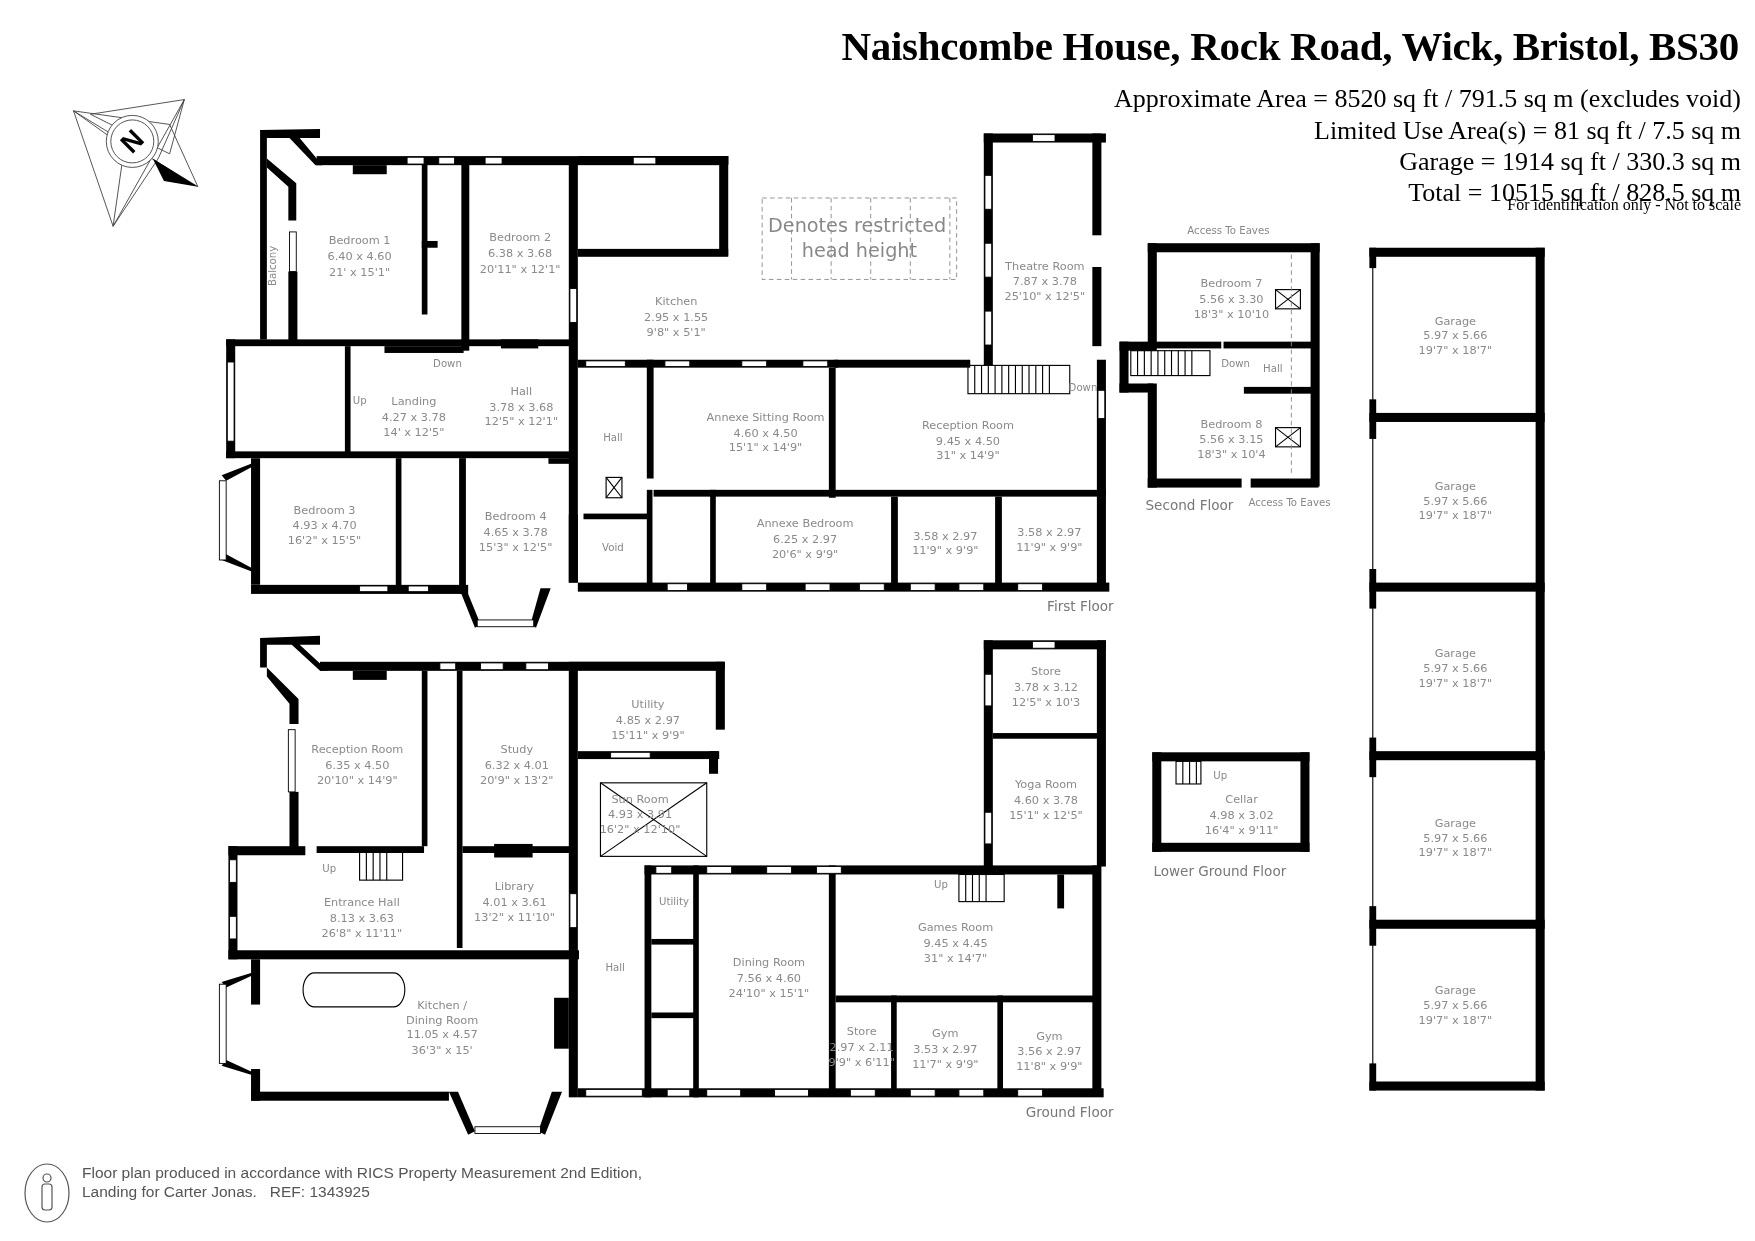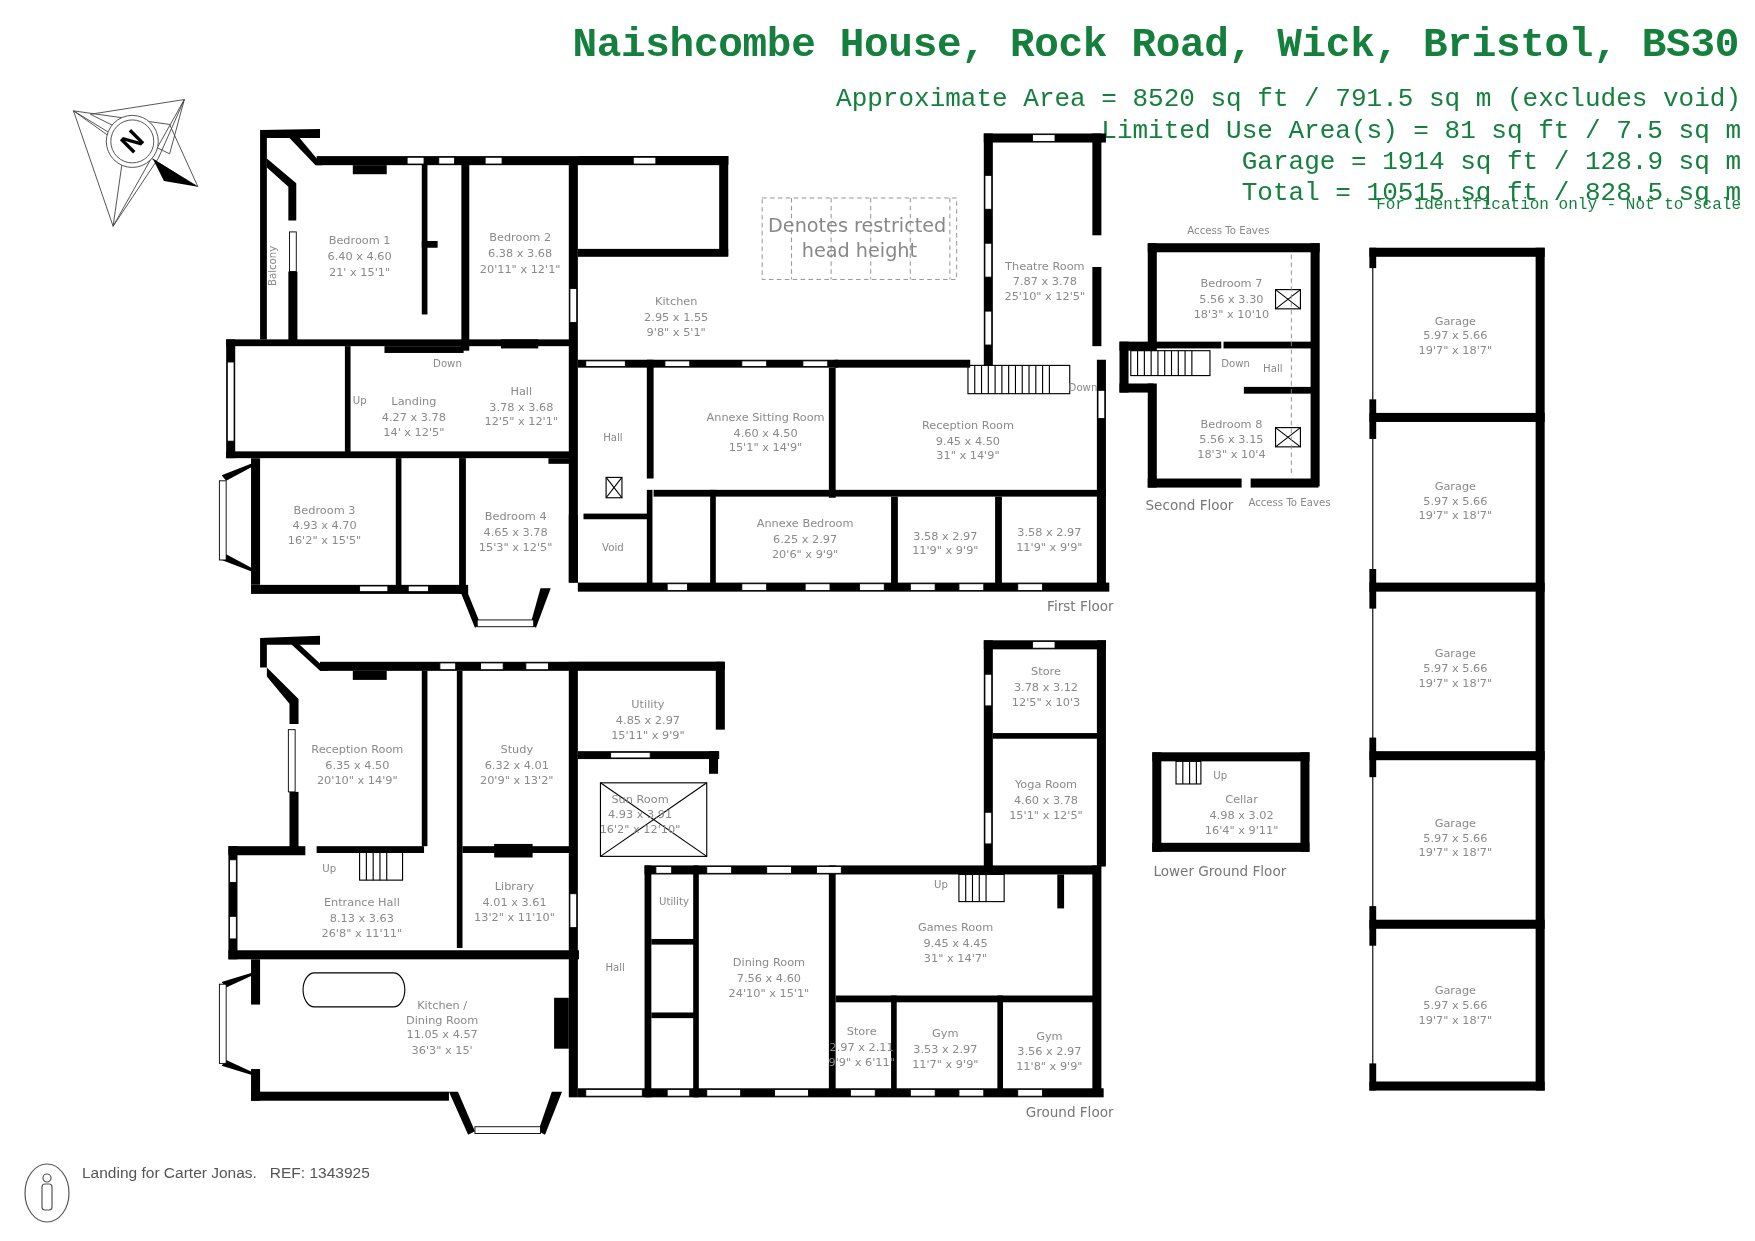--- a/index.html
+++ b/index.html
@@ -1,18 +1,18 @@
 <!DOCTYPE html>
 <html><head>
 <meta charset="utf-8">
 <style>
   html,body{margin:0;padding:0;background:#fff;}
   body{width:1755px;height:1241px;position:relative;overflow:hidden;font-family:"Liberation Sans",sans-serif;}
   #plan{position:absolute;left:0;top:0;width:1755px;height:1241px;}
-  .hdr{position:absolute;right:14px;text-align:left;color:#15803d;font-family:Liberation Mono, monospace;white-space:nowrap;}
+  .hdr{position:absolute;right:14px;text-align:left;color:#000000;font-family:Liberation Serif, serif;white-space:nowrap;}
   .title{top:22px;font-size:41px;font-weight:bold;letter-spacing:-0.3px;right:16px;}
   .info{font-size:26px;}
   .note{font-size:16px;}
   .footer{position:absolute;left:82px;top:1163px;font-size:15.5px;color:#555;line-height:19px;font-family:"Liberation Sans",sans-serif;}
   .foot-icon{position:absolute;left:22px;top:1162px;width:50px;height:62px;}
   .wall{fill:#000;stroke:none;}
   .ln{fill:none;stroke:#000;stroke-width:1;}
   .lng{fill:none;stroke:#444;stroke-width:0.8;}
   .win{fill:#fff;stroke:#000;stroke-width:0.8;}
   .room-label text{font-family:"DejaVu Sans",sans-serif;fill:#8a8a8a;font-size:10px;text-anchor:middle;}
@@ -20,21 +20,21 @@
   .small-label{font-family:"DejaVu Sans",sans-serif;fill:#888;font-size:9px;}
   .restricted{fill:none;stroke:#888;stroke-width:0.8;stroke-dasharray:4 3;}
   .restricted-text{font-family:"DejaVu Sans",sans-serif;fill:#888;font-size:17px;text-anchor:middle;}
 </style>
 </head>
 <body>
 
 <div class="hdr title">Naishcombe House, Rock Road, Wick, Bristol, BS30</div>
 <div class="hdr info" style="top:84px">Approximate Area = 8520 sq ft / 791.5 sq m (excludes void)</div>
 <div class="hdr info" style="top:116px">Limited Use Area(s) = 81 sq ft / 7.5 sq m</div>
-<div class="hdr info" style="top:147px">Garage = 1914 sq ft / 128.9 sq m</div>
+<div class="hdr info" style="top:147px">Garage = 1914 sq ft / 330.3 sq m</div>
 <div class="hdr info" style="top:178px">Total = 10515 sq ft / 828.5 sq m</div>
 <div class="hdr note" style="top:196px">For identification only - Not to scale</div>
 
 <svg id="plan" viewBox="0 0 1552 1097" preserveAspectRatio="none">
 
   <g>
     <polygon points="163,88 150,136 80,101" class="lng" fill="none"></polygon>
     <polygon points="163,88 140,140 100,200" class="lng" fill="none"></polygon>
     <polygon points="65,98 110,130 100,200" class="lng" fill="none"></polygon>
     <polygon points="65,98 150,110 175,165" class="lng" fill="none"></polygon>
@@ -521,14 +521,15 @@
     </g>
   </g>
 </svg>
 
 <svg class="foot-icon" viewBox="0 0 50 62">
   <ellipse cx="25" cy="31" rx="22" ry="29" fill="none" stroke="#555" stroke-width="1.2"></ellipse>
   <circle cx="25" cy="16" r="4" fill="none" stroke="#555" stroke-width="1.2"></circle>
   <rect x="20" y="22" width="10" height="26" rx="3" fill="none" stroke="#555" stroke-width="1.2"></rect>
 </svg>
 <div class="footer">
+  <div>Floor plan produced in accordance with RICS Property Measurement 2nd Edition,</div>
   <div><span>Landing for Carter Jonas.</span>&nbsp;&nbsp;&nbsp;<span>REF: 1343925</span></div>
 </div>
 
 </body></html>

